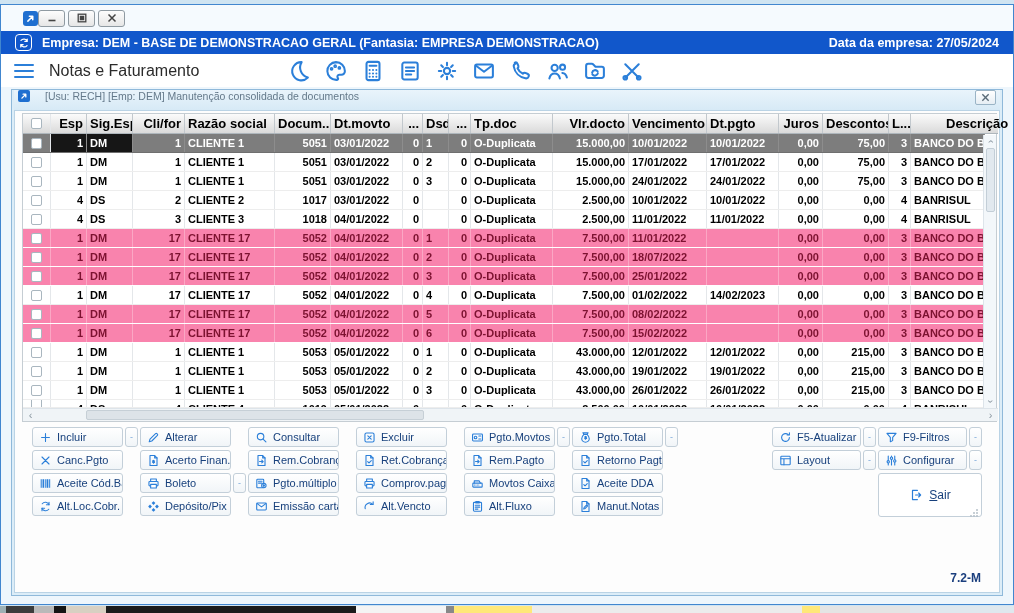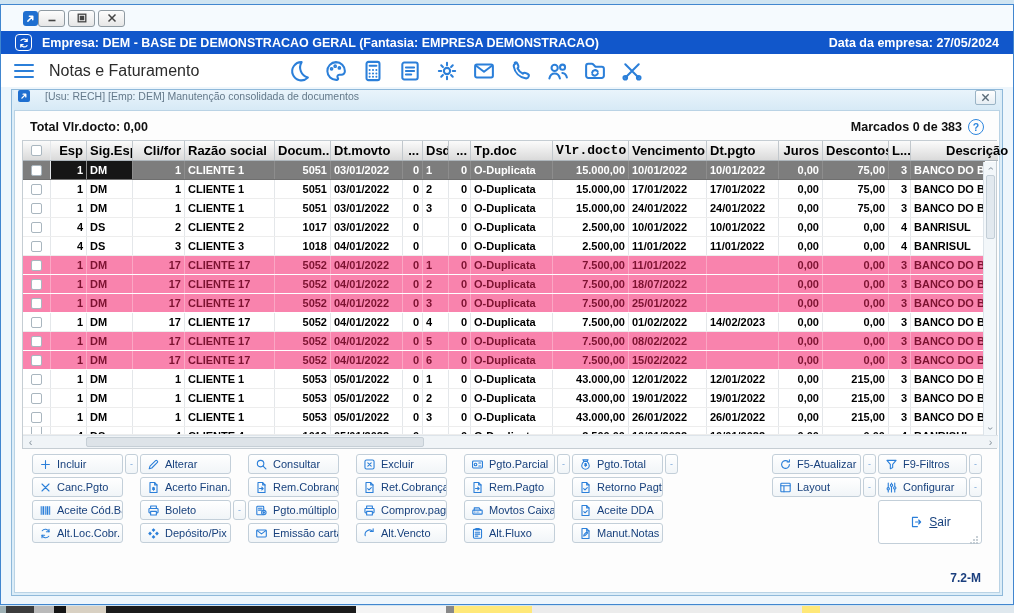--- a/index.html
+++ b/index.html
@@ -244,44 +244,37 @@
       </span>
       <span>[Usu: RECH] [Emp: DEM] Manutenção consolidada de documentos</span>
       <button class="dlg-close">
         <svg viewBox="0 0 10 10" stroke="#5a6b77" stroke-width="1.5">
             <path d="M1.5 1.5l7 7M8.5 1.5l-7 7"></path>
           </svg>
       </button>
     </div>
 
     <div class="dlg-body">
-      <div class="status-row">
-        <span>Total Vlr.docto: 0,00</span>
-        <span class="status-right">
-          <span>Marcados 0 de 383</span>
-          <span class="help">?</span>
-        </span>
-      </div>
 
       <div class="grid">
         <div class="ghead" id="ghead">
             <div class="hcell cbcell" style="width: 28px;">
               <span class="cb"></span>
             </div>
             <div class="hcell al-r" style="width: 36px;">Esp</div>
             <div class="hcell al-l" style="width: 46px;">Sig.Esp</div>
             <div class="hcell al-r" style="width: 52px;">Cli/for</div>
             <div class="hcell al-l" style="width: 90px;">Razão social</div>
             <div class="hcell al-r" style="width: 56px;">Docum...</div>
             <div class="hcell al-l" style="width: 72px;">Dt.movto</div>
             <div class="hcell al-r" style="width: 20px;">...</div>
             <div class="hcell al-l" style="width: 26px;">Dsd</div>
             <div class="hcell al-r" style="width: 22px;">...</div>
             <div class="hcell al-l" style="width: 82px;">Tp.doc</div>
-            <div class="hcell al-r" style="width: 76px; font-family: Liberation Mono, monospace;">Vlr.docto</div>
+            <div class="hcell al-r" style="width: 76px;">Vlr.docto</div>
             <div class="hcell al-l" style="width: 78px;">Vencimento</div>
             <div class="hcell al-l" style="width: 72px;">Dt.pgto</div>
             <div class="hcell al-r" style="width: 44px;">Juros</div>
             <div class="hcell al-r" style="width: 66px;">Descontos</div>
             <div class="hcell al-r" style="width: 22px;">L...</div>
             <div class="hcell al-l" style="width: 74px; margin-left: 32px;">Descrição</div>
             <div class="hcorner">
               <svg viewBox="0 0 20 20">
                 <circle cx="10" cy="4" r="1.3" fill="#2b7fd9"></circle>
                 <circle cx="10" cy="10" r="1.3" fill="#2b7fd9"></circle>
@@ -678,21 +671,21 @@
             </button>
             <span class="dd ghost">-</span>
             <button class="abtn">
               <span class="icn">
                 <svg viewBox="0 0 20 20" fill="none" stroke="currentColor" stroke-width="1.7" stroke-linecap="round" stroke-linejoin="round">
                   <rect x="2.4" y="4.6" width="15.2" height="10.8" rx="1.4"></rect>
                   <circle cx="7" cy="10" r="2"></circle>
                   <path d="M12 7.8h3M12 12.2h3"></path>
                 </svg>
               </span>
-              <span>Pgto.Parcial</span>
+              <span>Pgto.Movtos</span>
             </button>
             <span class="dd">-</span>
             <button class="abtn">
               <span class="icn">
                 <svg viewBox="0 0 20 20" fill="none" stroke="currentColor" stroke-width="1.7" stroke-linecap="round" stroke-linejoin="round">
                   <path d="M7.6 5.2L6 2.6h8l-1.6 2.6z"></path>
                   <path d="M7.6 5.2h4.8c2.1 1.9 3.4 4.4 3.4 6.8a5.8 5.2 0 0 1-11.6 0c0-2.4 1.3-4.9 3.4-6.8z"></path>
                   <path d="M11.6 9.2c-.4-.8-2.8-.8-2.8.2s3 .7 3 1.8-2.6 1-3 .2M10 8.2v4.6"></path>
                 </svg>
               </span>

